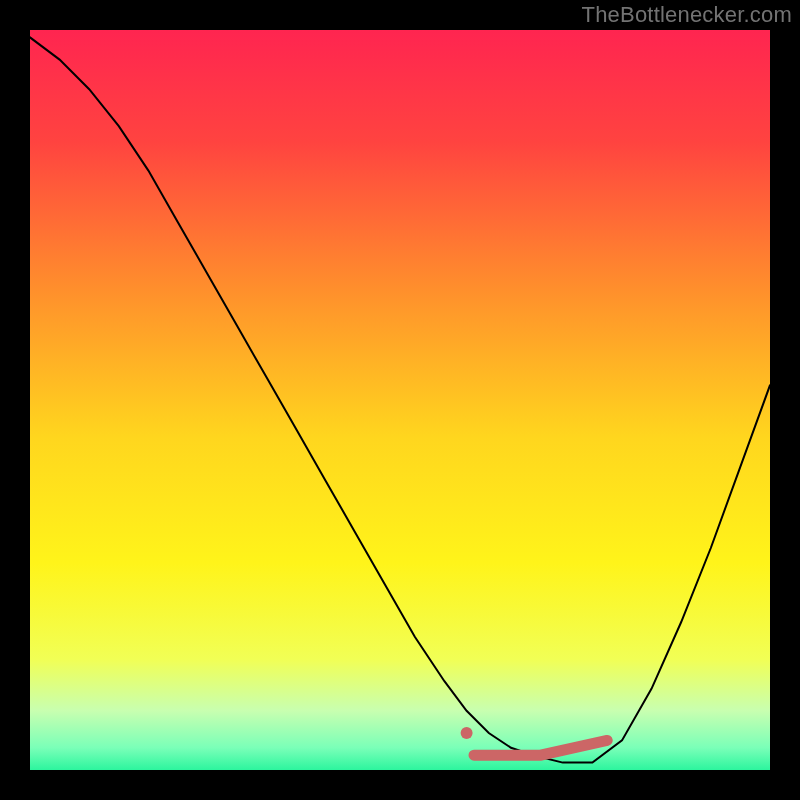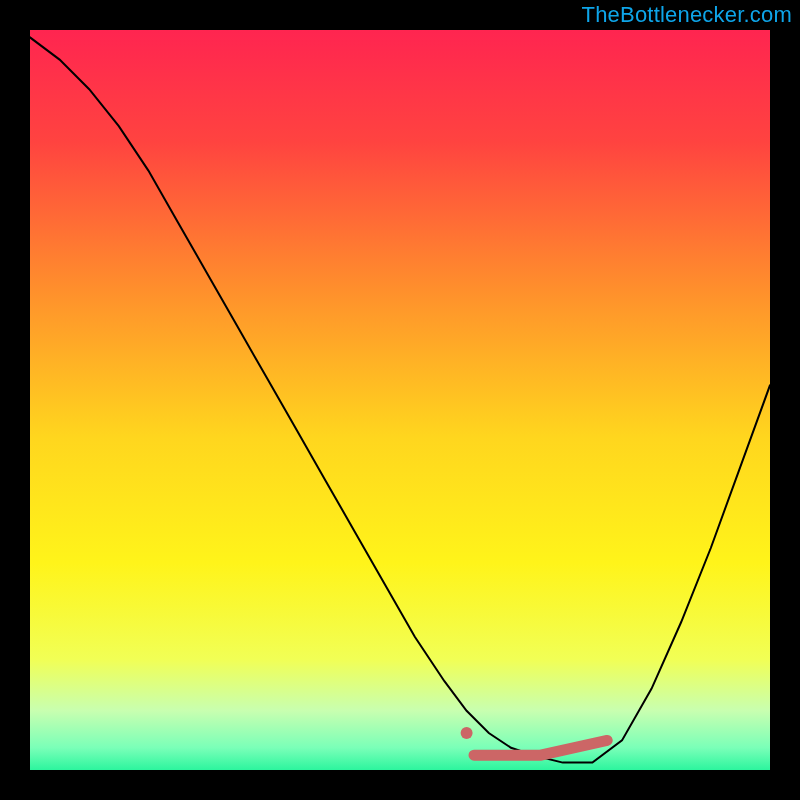--- a/index.html
+++ b/index.html
@@ -10,21 +10,21 @@
     font-family: Arial, Helvetica, sans-serif;
     position: relative;
     overflow: hidden;
   }
   .watermark {
     position: absolute;
     top: 2px;
     right: 8px;
     font-size: 22px;
     font-weight: 500;
-    color: #0ea5e9;
+    color: #737373;
     letter-spacing: 0.2px;
     z-index: 10;
   }
   .plot-area {
     position: absolute;
     left: 30px;
     top: 30px;
     width: 740px;
     height: 740px;
   }

